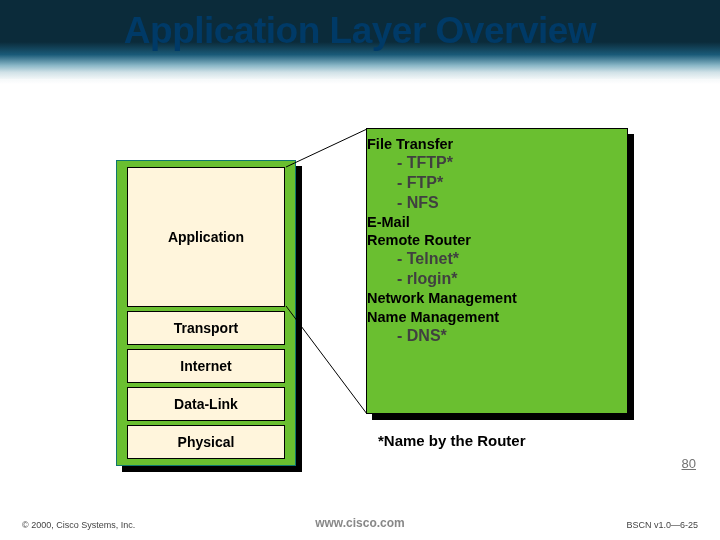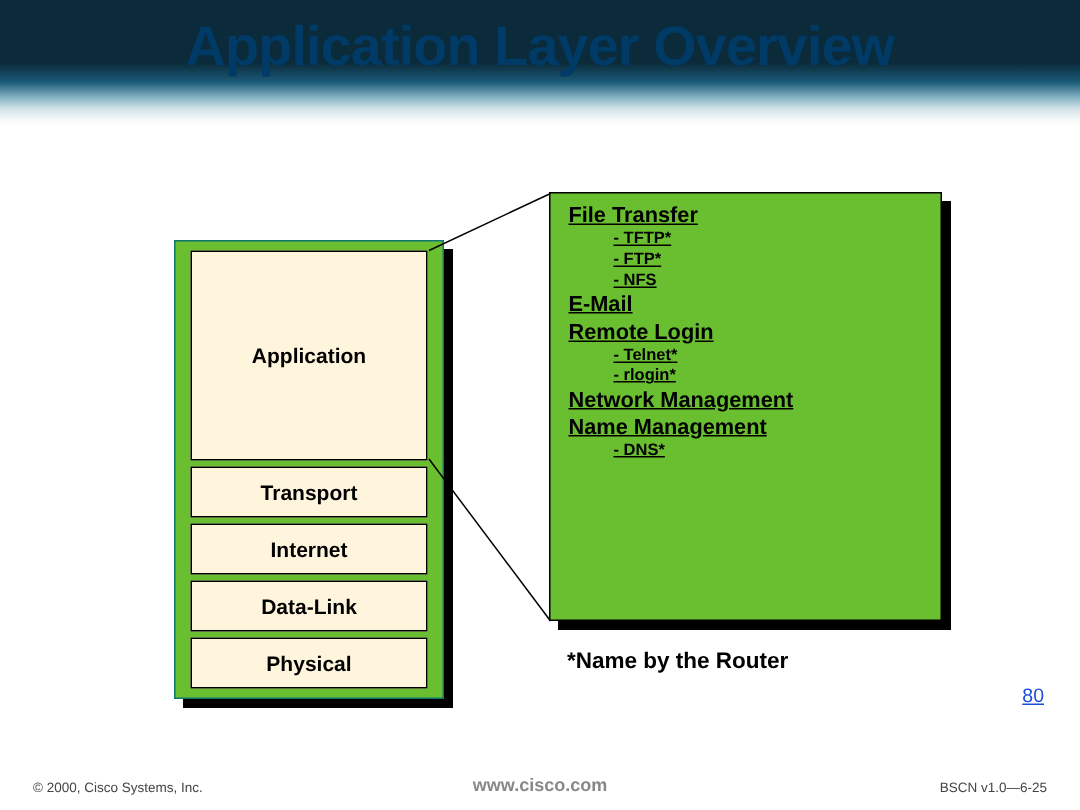--- a/index.html
+++ b/index.html
@@ -83,33 +83,32 @@
     position: absolute;
     top: 6px; left: 6px;
     width: 262px; height: 286px;
     background: #000;
   }
   .callout-face {
     position: relative;
     width: 262px; height: 286px;
     background: #6abf30;
     border: 1px solid #000;
-    padding: 6px 10px 6px 12px;
-    text-decoration: underline;
+    padding: 6px 10px 6px 0;
   }
   .callout-face .cat {
     font-size: 14.5px;
     font-weight: bold;
     color: #000;
     line-height: 1.25;
   }
   .callout-face .sub {
-    font-size: 11px;
-    font-weight: bold;
-    color: #000000;
+    font-size: 16px;
+    font-weight: bold;
+    color: #404040;
     line-height: 1.25;
     padding-left: 30px;
   }
 
   
   .connectors {
     position: absolute;
     top: 0; left: 0;
     pointer-events: none;
   }
@@ -121,21 +120,21 @@
     font-size: 15px;
     font-weight: bold;
     color: #000;
   }
 
   
   .page-num {
     position: absolute;
     top: 456px; right: 24px;
     font-size: 13px;
-    color: #1d4ed8;
+    color: #737373;
     text-decoration: underline;
   }
 
   
   .footer-left {
     position: absolute;
     left: 22px; bottom: 10px;
     font-size: 9px;
     color: #444;
   }
@@ -177,21 +176,21 @@
 </svg>
 
 <div class="callout-wrap">
   <div class="callout-shadow"></div>
   <div class="callout-face" id="callout-face">
       <div class="cat">File Transfer</div>
       <div class="sub">- TFTP*</div>
       <div class="sub">- FTP*</div>
       <div class="sub">- NFS</div>
       <div class="cat">E-Mail</div>
-      <div class="cat">Remote Login</div>
+      <div class="cat">Remote Router</div>
       <div class="sub">- Telnet*</div>
       <div class="sub">- rlogin*</div>
       <div class="cat">Network Management</div>
       <div class="cat">Name Management</div>
       <div class="sub">- DNS*</div>
     </div>
 </div>
 
 <div class="footnote">*Name by the Router</div>
 <div class="page-num">80</div>

